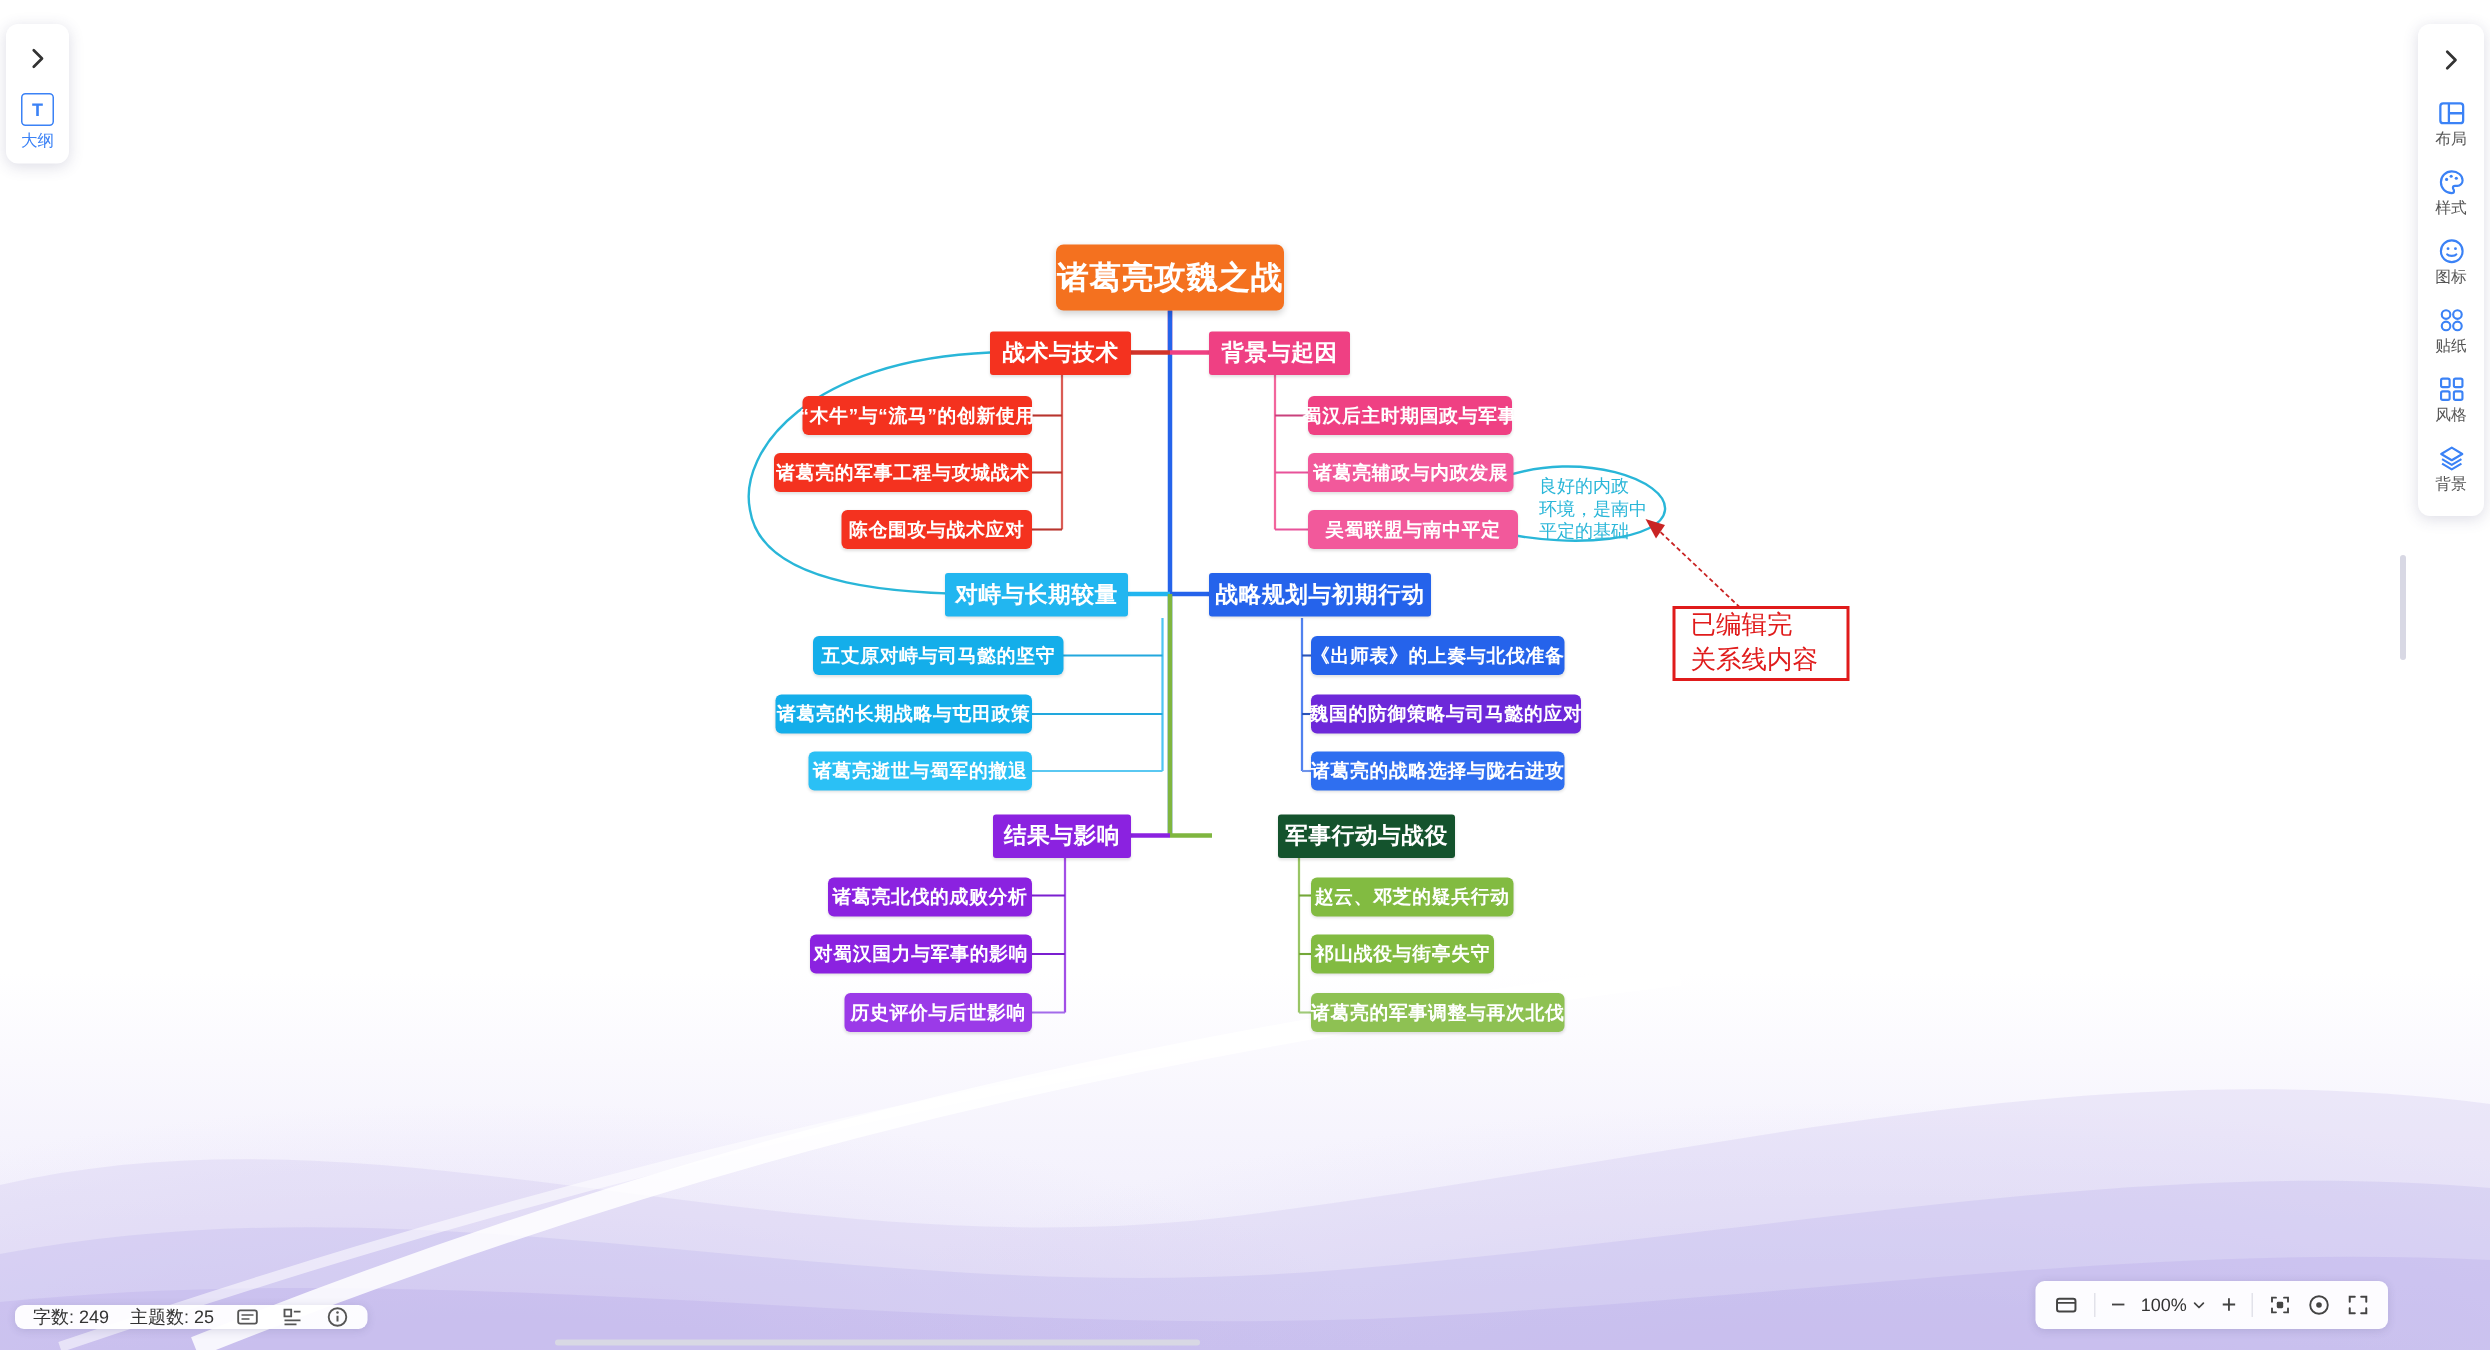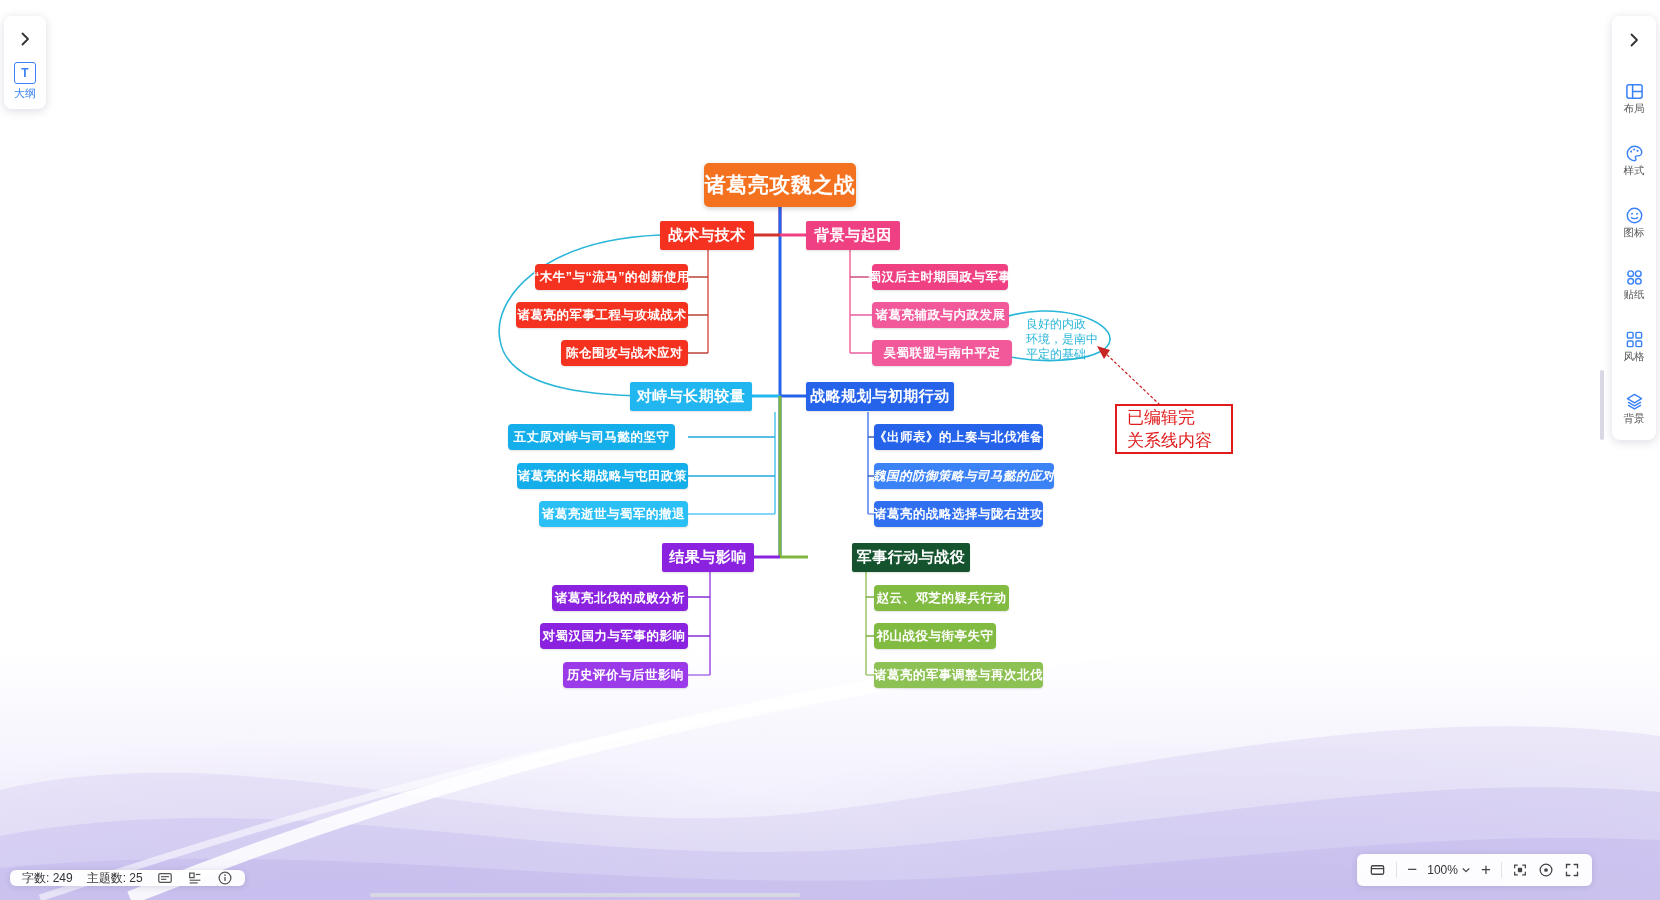--- a/index.html
+++ b/index.html
@@ -82,21 +82,21 @@
     color:#3b82f6; font-size:12px; font-weight:bold;
   }
   .lp-item .lbl { font-size: 11px; color:#3b82f6; }
 
   
   .right-panel {
     position: absolute; right: 4px; top: 16px; width: 44px;
     background:#fff; border-radius: 8px;
     box-shadow: 0 2px 10px rgba(60,60,110,.18);
     padding: 6px 0 10px;
-    display:flex; flex-direction: column; align-items:center; gap: 18px;
+    display:flex; flex-direction: column; align-items:center; gap: 2px;
   }
   .rp-arrow { width:32px; height:36px; display:flex; align-items:center; justify-content:center; color:#333; font-size:20px; cursor:pointer;}
   .rp-item { display:flex; flex-direction:column; align-items:center; gap:1px; padding:5px 0 4px; cursor:pointer; width:44px;}
   .rp-item .glyph { color:#3b82f6; line-height:1; display:flex; align-items:center; justify-content:center; height:20px;}
   .rp-item .lbl { font-size:10.5px; color:#555; }
 
   
   .statusbar {
     position:absolute; left: 10px; bottom: 14px; height: 16px;
     background: rgba(255,255,255,.95); border-radius: 6px;
@@ -223,37 +223,37 @@
     <div class="node l2" style="left:872px; top:302px; width:137px; height:26px; background:#f2599b;">
       <span>诸葛亮辅政与内政发展</span>
     </div>
     <div class="node l2" style="left:872px; top:340px; width:140px; height:26px; background:#f2599b;">
       <span>吴蜀联盟与南中平定</span>
     </div>
 
     <div class="node l1" style="left:630px; top:382px; width:122px; height:29px; background:#22b6f0;">
       <span>对峙与长期较量</span>
     </div>
-    <div class="node l2" style="left:508px; top:424px; width:167px; height:26px; background:#14aeea;">
+    <div class="node l2" style="left:542px; top:424px; width:167px; height:26px; background:#14aeea;">
       <span>五丈原对峙与司马懿的坚守</span>
     </div>
     <div class="node l2" style="left:517px; top:463px; width:171px; height:26px; background:#14aeea;">
       <span>诸葛亮的长期战略与屯田政策</span>
     </div>
     <div class="node l2" style="left:539px; top:501px; width:149px; height:26px; background:#2bc0f5;">
       <span>诸葛亮逝世与蜀军的撤退</span>
     </div>
 
     <div class="node l1" style="left:806px; top:382px; width:148px; height:29px; background:#2563eb;">
       <span>战略规划与初期行动</span>
     </div>
     <div class="node l2" style="left:874px; top:424px; width:169px; height:26px; background:#2563eb;">
       <span>《出师表》的上奏与北伐准备</span>
     </div>
-    <div class="node l2" style="left:874px; top:463px; width:180px; height:26px; background:#3b82f6;font-style:italic;">
+    <div class="node l2" style="left:874px; top:463px; width:180px; height:26px; background:#6d28d9;">
       <span>魏国的防御策略与司马懿的应对</span>
     </div>
     <div class="node l2" style="left:874px; top:501px; width:169px; height:26px; background:#2f6ff0;">
       <span>诸葛亮的战略选择与陇右进攻</span>
     </div>
 
     <div class="node l1" style="left:662px; top:543px; width:92px; height:29px; background:#8b22e0;">
       <span>结果与影响</span>
     </div>
     <div class="node l2" style="left:552px; top:585px; width:136px; height:26px; background:#8b22e0;">

